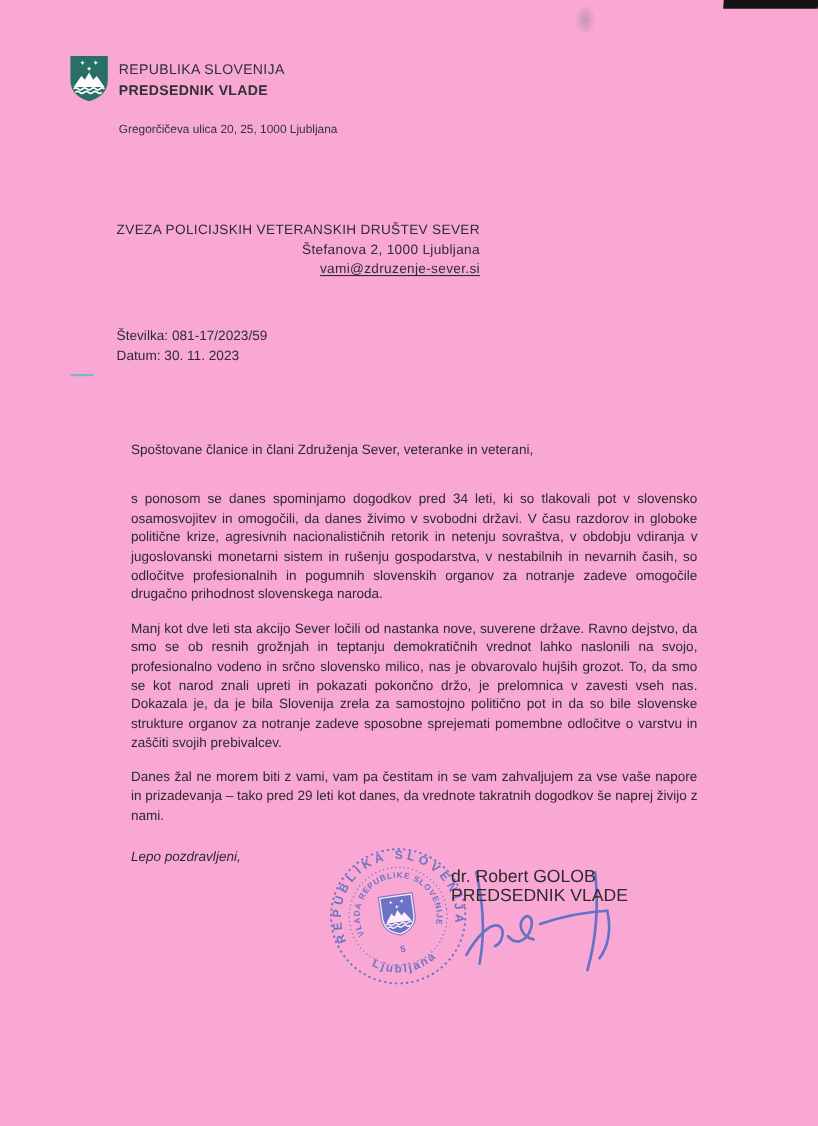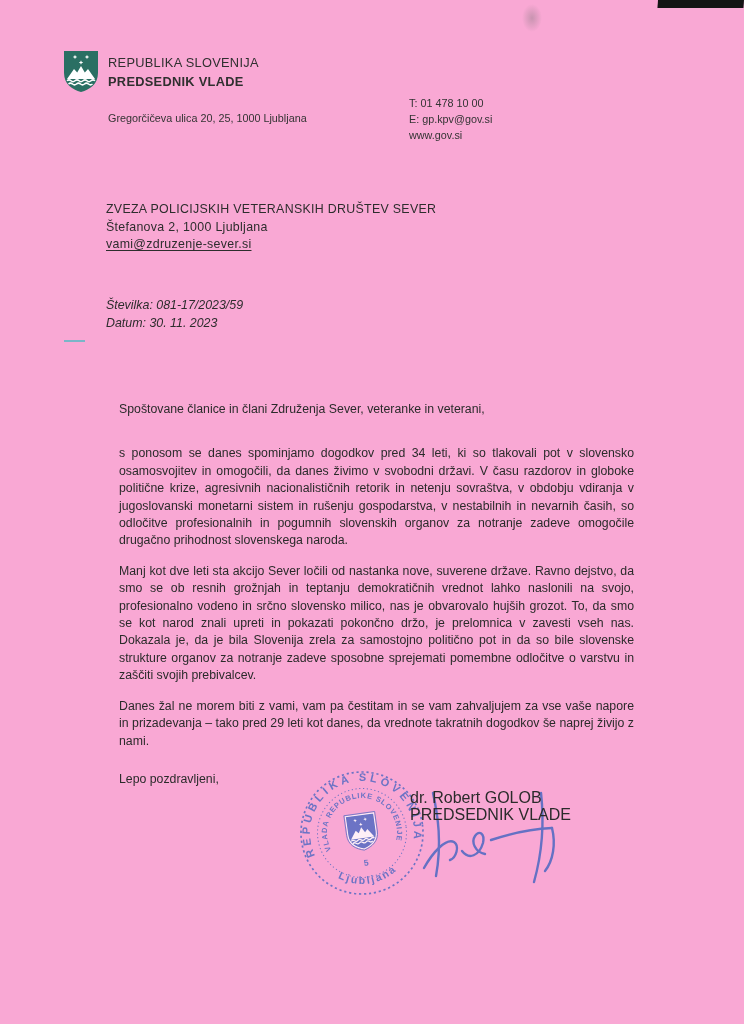--- a/index.html
+++ b/index.html
@@ -15,32 +15,32 @@
   .fold-mark { position:absolute; left:64px; top:340px; width:21px; height:2px; background:#7ab5c8; }
 
   
   .emblem { position:absolute; left:62px; top:49px; }
   .org { position:absolute; left:108px; top:54px; font-size:12.8px; line-height:18.5px; letter-spacing:.3px; color:#303030; }
   .org .office { font-weight:bold; }
   .sender-address { position:absolute; left:108px; top:112px; font-size:10.8px; color:#333; }
   .contact { position:absolute; left:409px; top:95px; font-size:10.8px; line-height:16.2px; color:#333; }
 
   
-  .recipient { position:absolute; left:106px; top:201px; font-size:12.4px; line-height:17.6px; letter-spacing:.3px; }
+  .recipient { position:absolute; left:106px; top:201px; font-size:12.4px; line-height:17.6px; letter-spacing:.3px;text-align:right; }
   .recipient .email { text-decoration:underline; text-underline-offset:2px; }
 
   
-  .reference { position:absolute; left:106px; top:297px; font-size:12.4px; line-height:17.6px;font-style:italic; }
+  .reference { position:absolute; left:106px; top:297px; font-size:12.4px; line-height:17.6px; }
 
   
   .letter-body { position:absolute; left:106px; top:388px; width:541px; font-size:12.3px; line-height:17.4px; color:#2b2b2b; }
   .letter-body p { margin:13px; }
   .salutation { margin-bottom:27px !important; }
   .para { text-align:justify; margin-bottom:11px !important; }
-  .closing { margin-top:21px !important; }
+  .closing { margin-top:21px !important;font-style:italic; }
 
   
   .stamp { position:absolute; left:292px; top:763px; transform:rotate(-8deg); opacity:.9; }
   .stamp text { font-family:"Liberation Sans", sans-serif; font-weight:bold; fill:#4c68c2; }
   .signature { position:absolute; left:405px; top:778px; }
   .signer { position:absolute; left:410px; top:789px; font-size:16px; line-height:17px; color:#2b2b2b; }
 </style>
 </head>
 <body>
 
@@ -62,25 +62,20 @@
     <path d="M6.5 35 q2 -1.8 4 0 t4 0 t4 0 t4 0 t4 0 t4 0" stroke="#ffffff" stroke-width="1.5" fill="none"></path>
   </svg>
 
   <div class="org">
     <div class="country">REPUBLIKA SLOVENIJA</div>
     <div class="office">PREDSEDNIK VLADE</div>
   </div>
 
   <div class="sender-address">Gregorčičeva ulica  20, 25, 1000 Ljubljana</div>
 
-  <div class="contact">
-    <div>T: 01 478 10 00</div>
-    <div>E: gp.kpv@gov.si</div>
-    <div>www.gov.si</div>
-  </div>
 
   <div class="recipient">
     <div>ZVEZA POLICIJSKIH VETERANSKIH DRUŠTEV SEVER</div>
     <div>Štefanova 2, 1000 Ljubljana</div>
     <div class="email">vami@zdruzenje-sever.si</div>
   </div>
 
   <div class="reference">
     <div>Številka: 081-17/2023/59</div>
     <div>Datum:  30. 11. 2023</div>

